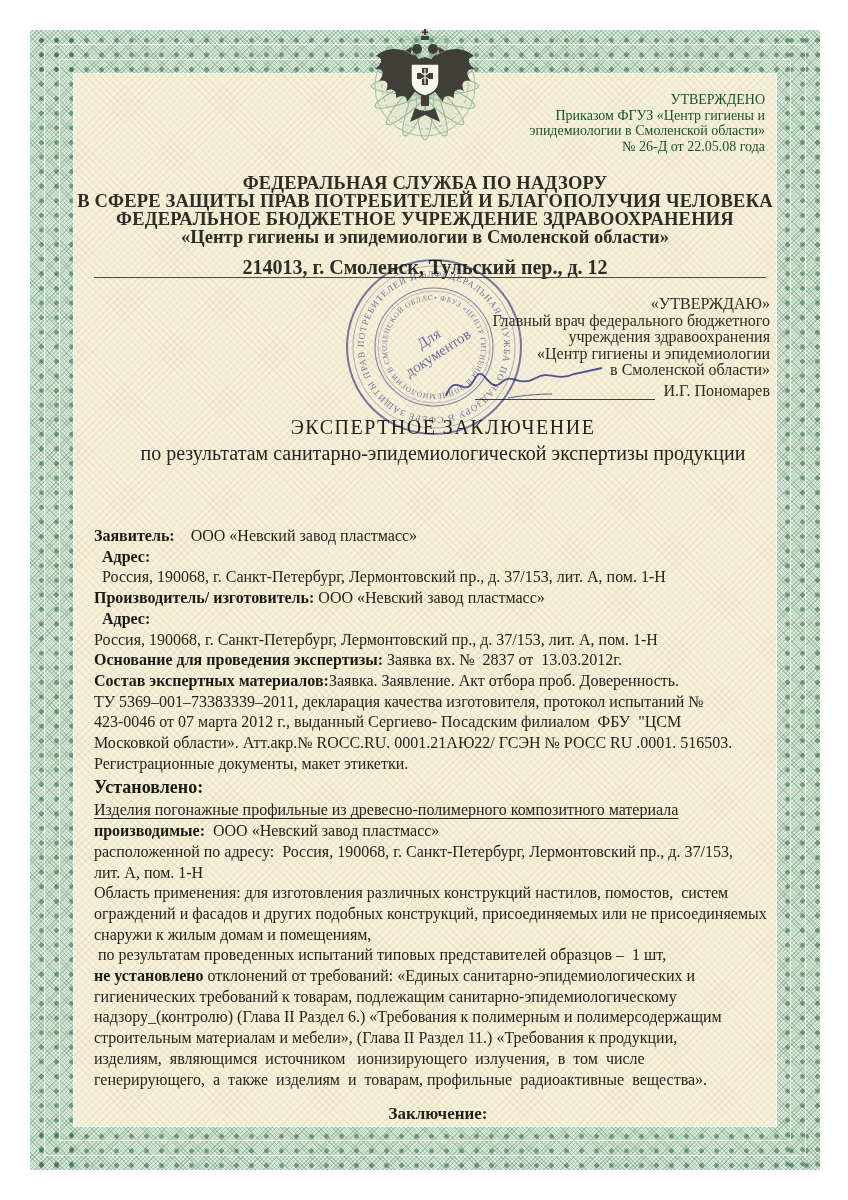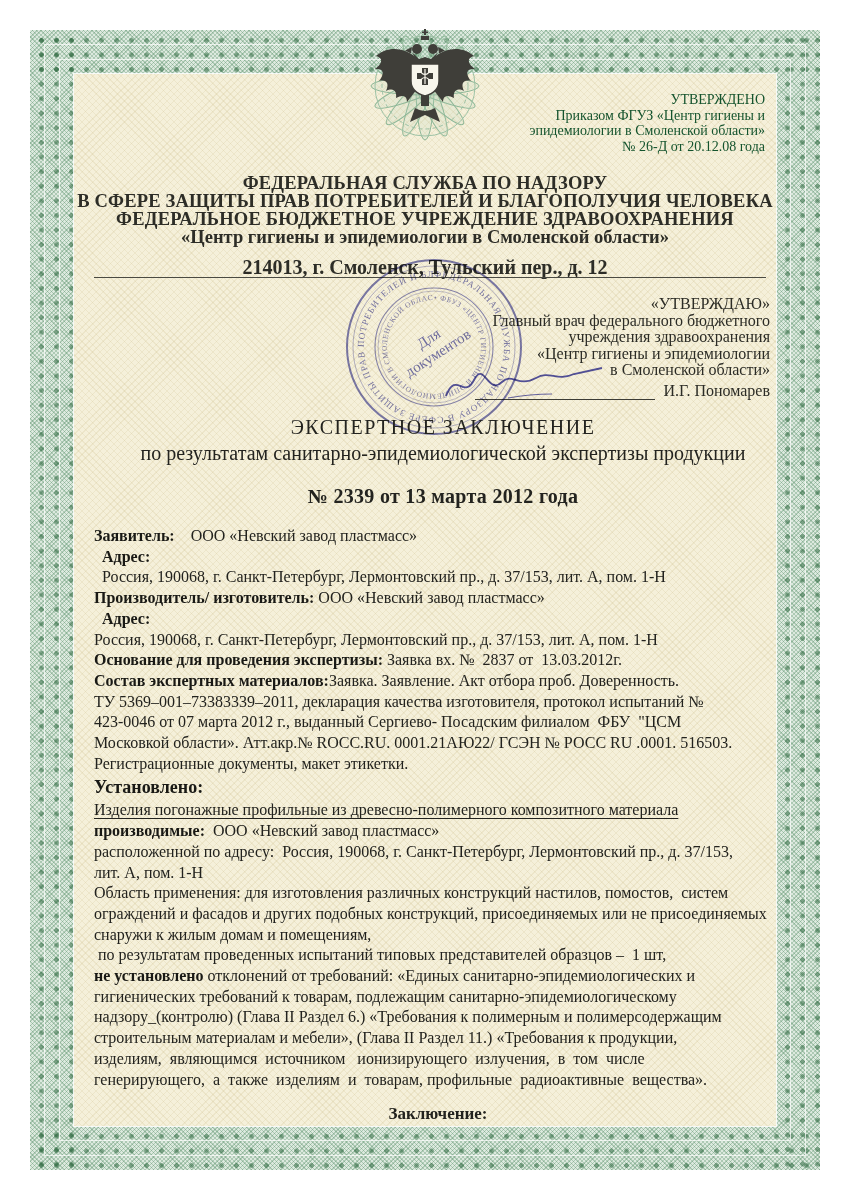--- a/index.html
+++ b/index.html
@@ -110,21 +110,21 @@
     </g>
     <path d="M54,40 h28 v17 q0,11 -14,15 q-14,-4 -14,-15 Z" fill="#f8f6ec" stroke="#3f3e39" stroke-width="1.5"></path>
     <path d="M65,44 h6 v5 h5 v6 h-5 v6 h-6 v-6 h-5 v-6 h5 Z" fill="#3f3e39"></path>
     <path d="M68,45 v15 M64.5,49 q3.5,3 7,0 M64.5,55 q3.5,-3 7,0" fill="none" stroke="#f8f6ec" stroke-width="1.2"></path>
   </svg>
 
   <div class="approval-top">
     <div>УТВЕРЖДЕНО</div>
     <div>Приказом ФГУЗ «Центр гигиены и</div>
     <div>эпидемиологии в Смоленской области»</div>
-    <div>№ 26-Д от 20.12.08 года</div>
+    <div>№ 26-Д от 22.05.08 года</div>
   </div>
 
   <div class="org-header">
     <div class="h">ФЕДЕРАЛЬНАЯ СЛУЖБА ПО НАДЗОРУ</div>
     <div class="h">В СФЕРЕ ЗАЩИТЫ ПРАВ ПОТРЕБИТЕЛЕЙ И БЛАГОПОЛУЧИЯ ЧЕЛОВЕКА</div>
     <div class="h">ФЕДЕРАЛЬНОЕ БЮДЖЕТНОЕ УЧРЕЖДЕНИЕ ЗДРАВООХРАНЕНИЯ</div>
     <div class="h4">«Центр гигиены и эпидемиологии в Смоленской области»</div>
   </div>
   <div class="org-address">214013, г. Смоленск, Тульский пер., д. 12</div>
   <div class="org-rule"></div>
@@ -163,21 +163,20 @@
   </svg>
 
   <svg class="signature" viewBox="0 0 180 60">
     <path d="M8,44 C18,18 26,48 36,28 C46,8 50,44 64,30 C74,20 80,36 98,26 C112,18 118,30 136,22 l28,-6" fill="none" stroke="#4343aa" stroke-width="1.8" opacity=".9"></path>
     <path d="M70,46 q22,-4 44,-4" fill="none" stroke="#4343aa" stroke-width="1.2" opacity=".8"></path>
   </svg>
 
   <div class="title-block">
     <div class="t1">ЭКСПЕРТНОЕ ЗАКЛЮЧЕНИЕ</div>
     <div class="t2">по результатам санитарно-эпидемиологической экспертизы продукции</div>
-    <div class="tnum">№  2339 от 13 марта 2012 года</div>
   </div>
 
   <div class="content">
     <div class="ln"><b>Заявитель:</b><span>    ООО «Невский завод пластмасс»</span></div>
     <div class="ln"><b>  Адрес:</b></div>
     <div class="ln"><span>  Россия, 190068, г. Санкт-Петербург, Лермонтовский пр., д. 37/153, лит. А, пом. 1-Н</span></div>
     <div class="ln"><b>Производитель/ изготовитель:</b><span> ООО «Невский завод пластмасс»</span></div>
     <div class="ln"><b>  Адрес:</b></div>
     <div class="ln"><span>Россия, 190068, г. Санкт-Петербург, Лермонтовский пр., д. 37/153, лит. А, пом. 1-Н</span></div>
     <div class="ln"><b>Основание для проведения экспертизы:</b><span> Заявка вх. №  2837 от  13.03.2012г.</span></div>

